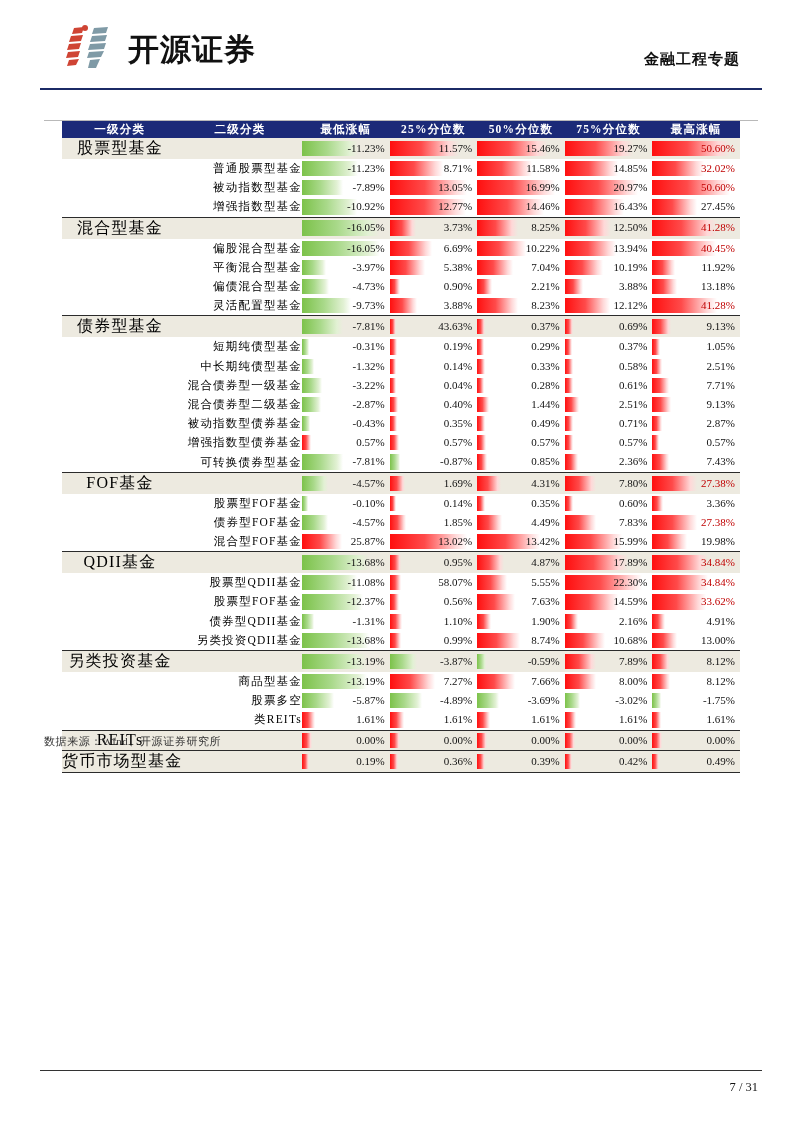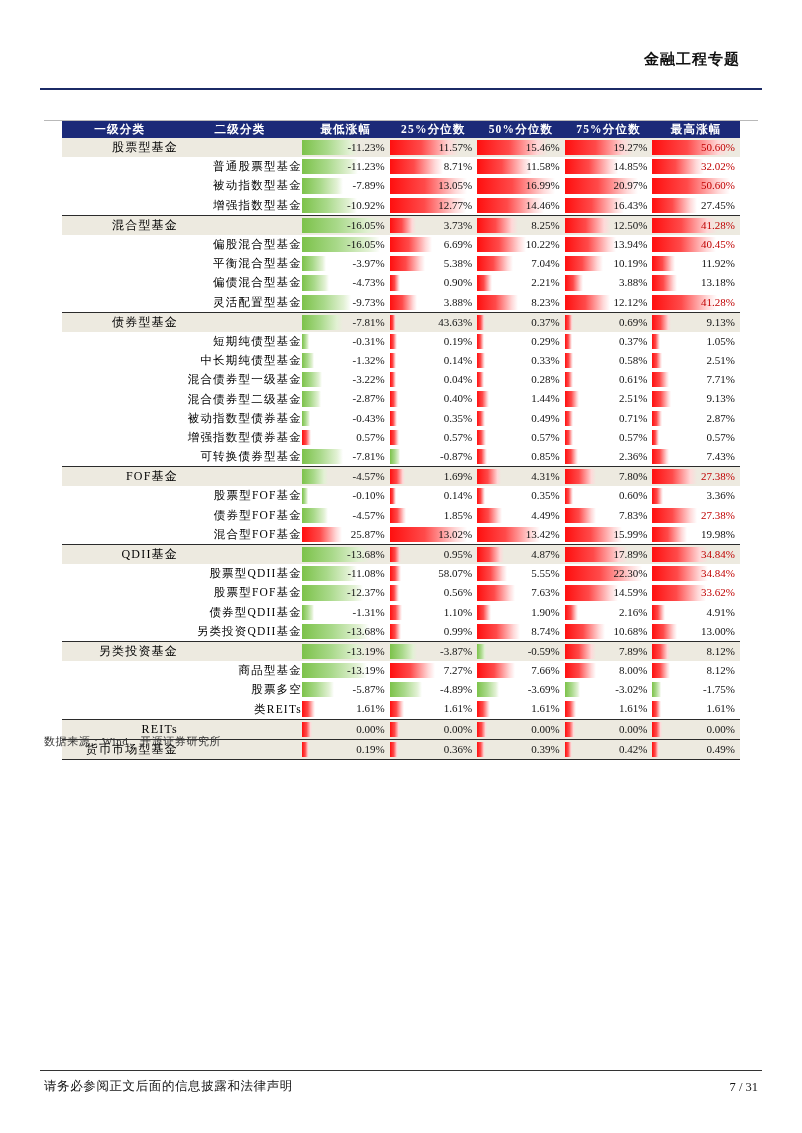--- a/index.html
+++ b/index.html
@@ -49,22 +49,22 @@
   .c-l2{width:124px;}
   .c-val{width:87.6px;}
 
   .lvl1 td{background:#edeae0;}
   .lvl2 td{background:#ffffff;}
 
   tr.sec-top td{border-top:1.4px solid #2b2b2b;}
   tr.last-row td{border-bottom:1.4px solid #2b2b2b;margin-left:16px;}
 
   .lbl1{
-    font-size:12px;font-weight:normal;color:#000;
-    padding-left:16px;letter-spacing:1.2px;white-space:nowrap;text-align:right;
+    font-size:16px;font-weight:normal;color:#000;
+    padding-left:16px;letter-spacing:1.2px;white-space:nowrap;text-align:center;
   }
   .lbl2{
     font-size:11.5px;color:#000;letter-spacing:1.2px;
     padding-right:6px;white-space:nowrap;text-align:right;
   }
 
   
   .cell{position:relative;height:19.2px;overflow:hidden;}
   .bar{position:absolute;left:0;top:2px;bottom:2px;}
   .bar.pos{background:linear-gradient(to right,#ff0f0f 0%,#ff4a4a 45%,#ffd8d8 85%,rgba(255,255,255,0) 100%);}
@@ -92,20 +92,38 @@
     position:absolute;right:44px;bottom:38px;
     font-size:12.5px;color:#111;white-space:nowrap;
   }
 </style>
 </head>
 <body>
 
 <div class="page">
 
   <div class="header">
+    <div class="logo-wrap">
+      <svg class="logo-mark" viewBox="0 0 56 50">
+        <g>
+          <path d="M12 4 L22 3 L20 9 L10 10 Z" fill="#cf4434"></path>
+          <path d="M9 12 L21 11 L19 17 L7 18 Z" fill="#cf4434"></path>
+          <path d="M7 20 L19 19 L17 25 L5 26 Z" fill="#cf4434"></path>
+          <path d="M6 28 L18 27 L16 33 L4 34 Z" fill="#cf4434"></path>
+          <path d="M7 36 L17 35 L14 41 L5 42 Z" fill="#cf4434"></path>
+          <circle cx="23" cy="4" r="3" fill="#cf4434"></circle>
+          <path d="M32 4 L46 3 L44 9 L30 10 Z" fill="#7f9aa6"></path>
+          <path d="M30 12 L45 11 L43 17 L28 18 Z" fill="#7f9aa6"></path>
+          <path d="M28 20 L44 19 L42 25 L26 26 Z" fill="#7f9aa6"></path>
+          <path d="M27 28 L42 27 L39 33 L25 34 Z" fill="#7f9aa6"></path>
+          <path d="M28 36 L38 35 L34 44 L26 44 Z" fill="#7f9aa6"></path>
+        </g>
+      </svg>
+      <span class="logo-text">开源证券</span>
+    </div>
     <div class="report-tag">金融工程专题</div>
     <div class="head-rule"></div>
   </div>
 
   <div class="title-rule"></div>
 
   <div class="table-wrap">
     <table class="dt">
       <colgroup>
         <col class="c-l1">
@@ -1216,16 +1234,15 @@
               </div>
             </td>
           </tr>
         </tbody>
     </table>
   </div>
 
   <div class="source">数据来源：Wind、开源证券研究所</div>
 
   <div class="foot-rule"></div>
-  <div class="foot-left">请务必参阅正文后面的信息披露和法律声明</div>
   <div class="foot-right">7 / 31</div>
 
 </div>
 
 </body></html>

